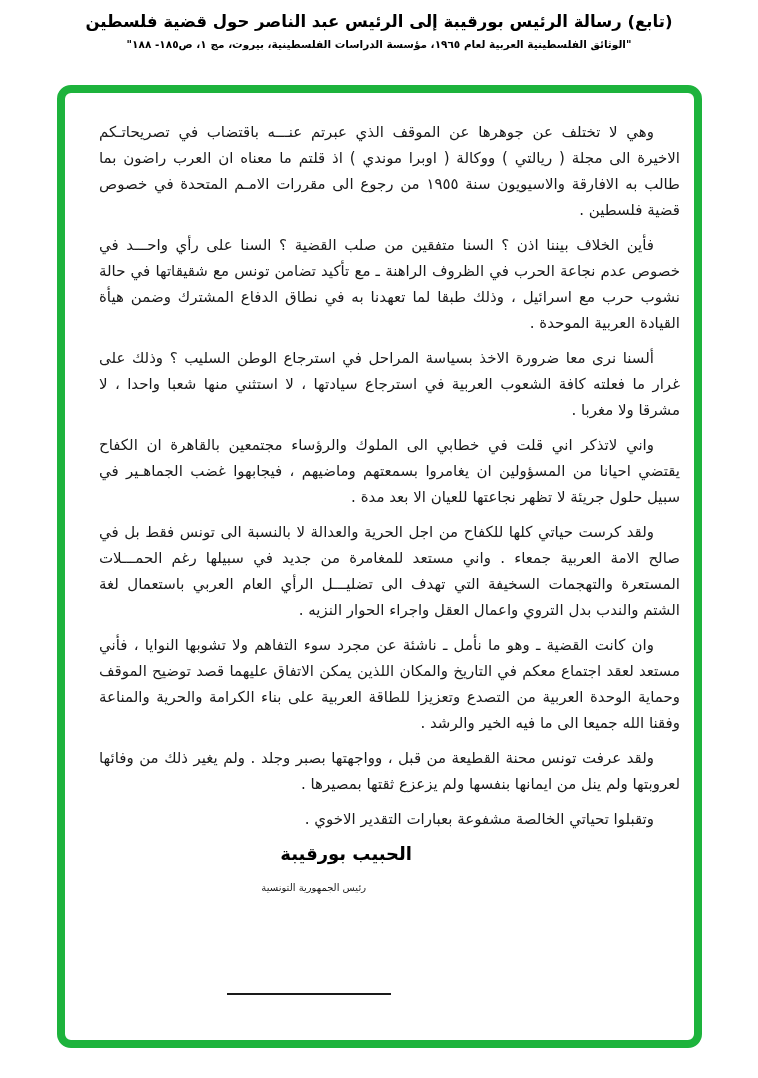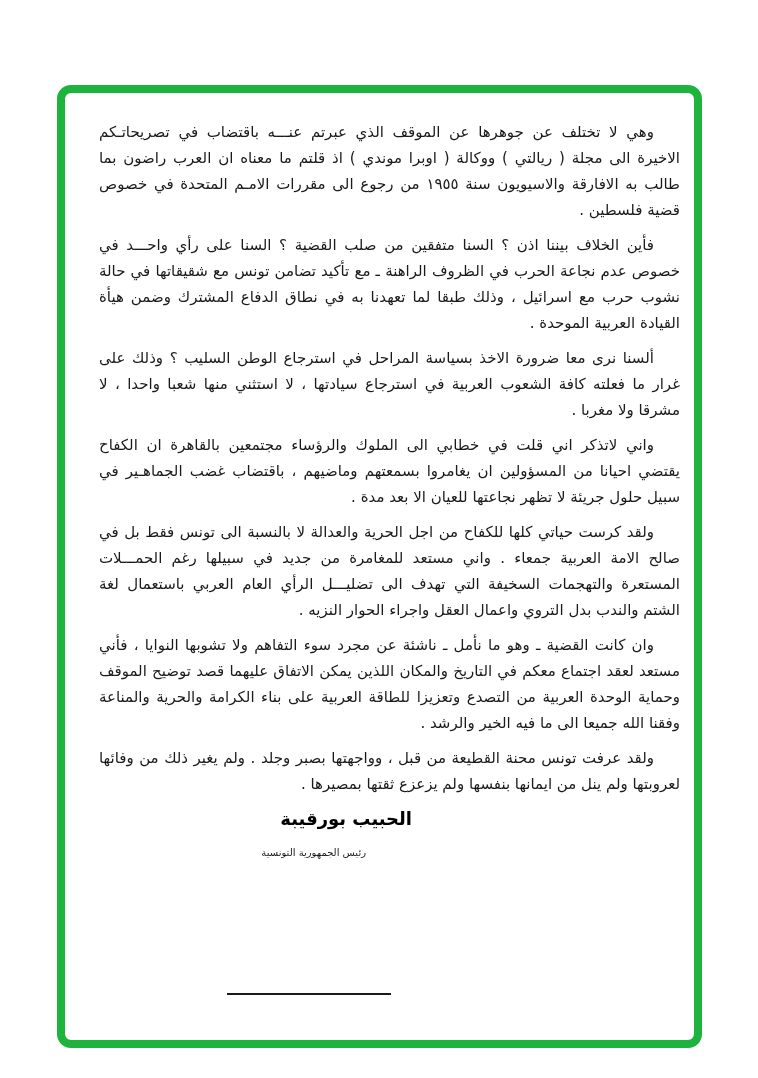--- a/index.html
+++ b/index.html
@@ -93,30 +93,35 @@
     width: 164px;
     height: 2px;
     background: #1a1a1a;
   }
 </style>
 </head>
 <body>
 
 <div class="page">
 
+  <div class="header">
+    <div class="header-title">(تابع) رسالة الرئيس بورقيبة إلى الرئيس عبد الناصر حول قضية فلسطين</div>
+    <div class="header-source">"الوثائق الفلسطينية العربية لعام ١٩٦٥، مؤسسة الدراسات الفلسطينية، بيروت، مج ١،  ص١٨٥- ١٨٨"</div>
+  </div>
 
   <div class="scan-frame">
     <div class="doc-content">
       <p>وهي لا تختلف عن جوهرها عن الموقف الذي عبرتم عنـــه باقتضاب في تصريحاتـكم الاخيرة الى مجلة ( ريالتي ) ووكالة ( اوبرا موندي ) اذ قلتم ما معناه ان العرب راضون بما طالب به الافارقة والاسيويون سنة ١٩٥٥ من رجوع الى مقررات الامـم المتحدة في خصوص قضية فلسطين .</p>
       <p>فأين الخلاف بيننا اذن ؟ السنا متفقين من صلب القضية ؟ السنا على رأي واحـــد في خصوص عدم نجاعة الحرب في الظروف الراهنة ـ مع تأكيد تضامن تونس مع شقيقاتها في حالة نشوب حرب مع اسرائيل ، وذلك طبقا لما تعهدنا به في نطاق الدفاع المشترك وضمن هيأة القيادة العربية الموحدة .</p>
       <p>ألسنا نرى معا ضرورة الاخذ بسياسة المراحل في استرجاع الوطن السليب ؟ وذلك على غرار ما فعلته كافة الشعوب العربية في استرجاع سيادتها ، لا استثني منها شعبا واحدا ، لا مشرقا ولا مغربا .</p>
-      <p>واني لاتذكر اني قلت في خطابي الى الملوك والرؤساء مجتمعين بالقاهرة ان الكفاح يقتضي احيانا من المسؤولين ان يغامروا بسمعتهم وماضيهم ، باقتضاب غضب الجماهـير في سبيل حلول جريئة لا تظهر نجاعتها للعيان الا بعد مدة .</p>
+      <p>واني لاتذكر اني قلت في خطابي الى الملوك والرؤساء مجتمعين بالقاهرة ان الكفاح يقتضي احيانا من المسؤولين ان يغامروا بسمعتهم وماضيهم ، فيجابهوا غضب الجماهـير في سبيل حلول جريئة لا تظهر نجاعتها للعيان الا بعد مدة .</p>
       <p>ولقد كرست حياتي كلها للكفاح من اجل الحرية والعدالة لا بالنسبة الى تونس فقط بل في صالح الامة العربية جمعاء . واني مستعد للمغامرة من جديد في سبيلها رغم الحمـــلات المستعرة والتهجمات السخيفة التي تهدف الى تضليـــل الرأي العام العربي باستعمال لغة الشتم والندب بدل التروي واعمال العقل واجراء الحوار النزيه .</p>
       <p>وان كانت القضية ـ وهو ما نأمل ـ ناشئة عن مجرد سوء التفاهم ولا تشوبها النوايا ، فأني مستعد لعقد اجتماع معكم في التاريخ والمكان اللذين يمكن الاتفاق عليهما قصد توضيح الموقف وحماية الوحدة العربية من التصدع وتعزيزا للطاقة العربية على بناء الكرامة والحرية والمناعة وفقنا الله جميعا الى ما فيه الخير والرشد .</p>
       <p>ولقد عرفت تونس محنة القطيعة من قبل ، وواجهتها بصبر وجلد . ولم يغير ذلك من وفائها لعروبتها ولم ينل من ايمانها بنفسها ولم يزعزع ثقتها بمصيرها .</p>
+      <p>وتقبلوا تحياتي الخالصة مشفوعة بعبارات التقدير الاخوي .</p>
 
       <div class="signature">
         <div class="sig-name">الحبيب بورقيبة</div>
         <div class="sig-title">رئيس الجمهورية التونسية</div>
       </div>
     </div>
 
     <div class="end-divider"></div>
   </div>
 

